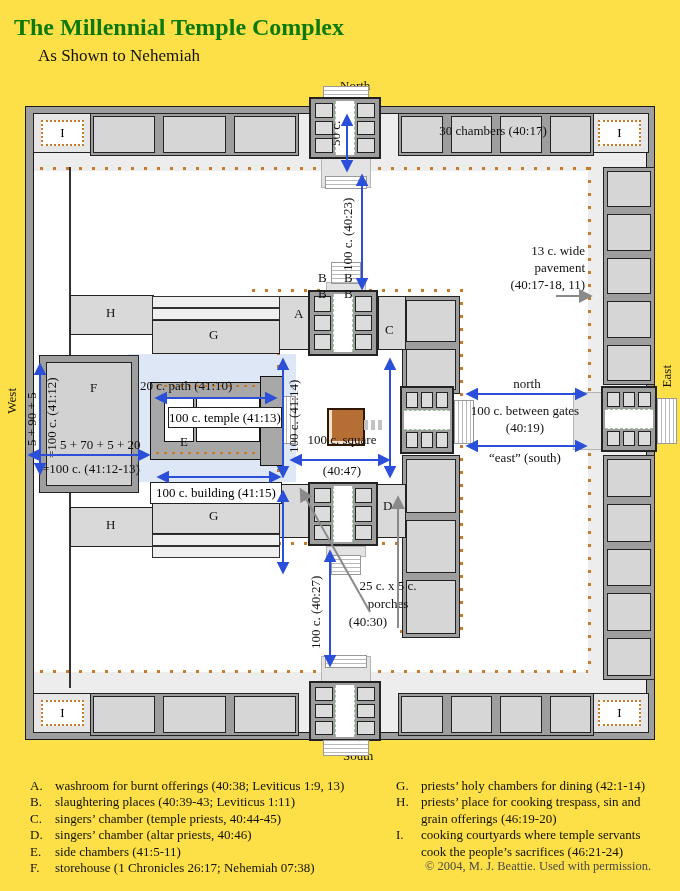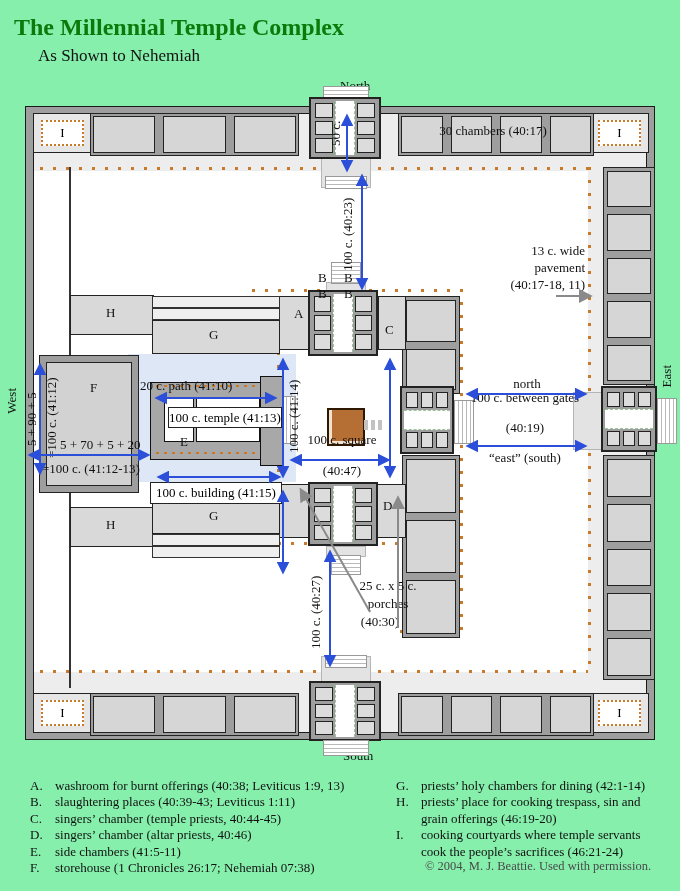--- a/index.html
+++ b/index.html
@@ -1,17 +1,17 @@
 <!DOCTYPE html>
 <html><head>
 <meta charset="utf-8">
 <style>
   html,body{margin:0;padding:0;}
   body{background:#d9e7d5;font-family:"Liberation Serif","DejaVu Serif",serif;}
-  #stage{position:relative;width:680px;height:891px;background:#86efac;overflow:hidden;}
+  #stage{position:relative;width:680px;height:891px;background:#fde047;overflow:hidden;}
   .abs{position:absolute;}
   .t13{font-size:13px;color:#111;line-height:15px;white-space:nowrap;}
   .center{text-align:center;}
   .right{text-align:right;}
   .vlabel{writing-mode:vertical-rl;transform:rotate(180deg);font-size:13px;color:#111;white-space:nowrap;text-align:center;}
   .mk{position:absolute;font-size:13px;color:#111;z-index:5;}
   
   .wall{background:#9e9e9e;border:1px solid #1a1a1a;}
   .inner-floor{background:#ededed;border:1px solid #1a1a1a;}
   .white-court{background:#ffffff;}
@@ -276,28 +276,28 @@
   <div class="abs wbox" style="left:168px;top:407px;width:112px;height:19px;">100 c. temple (41:13)</div>
   <div class="abs wbox" style="left:150px;top:482px;width:130px;height:20px;">100 c. building (41:15)</div>
 
   <div class="abs t13" style="left:140px;top:378px;z-index:5;">20 c. path (41:10)</div>
   <div class="abs t13 right" style="left:490px;top:243px;width:95px;z-index:5;">13 c. wide</div>
   <div class="abs t13 right" style="left:490px;top:260px;width:95px;z-index:5;">pavement</div>
   <div class="abs t13 right" style="left:490px;top:277px;width:95px;z-index:5;">(40:17-18, 11)</div>
   <div class="abs t13 center" style="left:292px;top:432px;width:100px;z-index:5;">100 c. square</div>
   <div class="abs t13 center" style="left:292px;top:463px;width:100px;z-index:5;">(40:47)</div>
   <div class="abs t13 center" style="left:467px;top:376px;width:120px;z-index:5;">north</div>
-  <div class="abs t13 center" style="left:460px;top:390px;width:130px;z-index:5;">100 c. between gates</div>
+  <div class="abs t13 center" style="left:460px;top:403px;width:130px;z-index:5;">100 c. between gates</div>
   <div class="abs t13 center" style="left:460px;top:420px;width:130px;z-index:5;">(40:19)</div>
   <div class="abs t13 center" style="left:460px;top:450px;width:130px;z-index:5;">“east” (south)</div>
   <div class="abs t13" style="left:60px;top:437px;z-index:5;">5 + 70 + 5 + 20</div>
   <div class="abs t13" style="left:42px;top:461px;z-index:5;">=100 c. (41:12-13)</div>
   <div class="abs t13 center" style="left:338px;top:578px;width:100px;z-index:5;">25 c. x 5 c.</div>
   <div class="abs t13 center" style="left:338px;top:596px;width:100px;z-index:5;">porches</div>
-  <div class="abs t13 center" style="left:330px;top:614px;width:100px;z-index:5;">(40:30)</div>
+  <div class="abs t13 center" style="left:318px;top:614px;width:100px;z-index:5;">(40:30)</div>
 
   <div class="abs vlabel" style="left:328px;top:110px;height:46px;z-index:5;">50 c.</div>
   <div class="abs vlabel" style="left:340px;top:178px;height:112px;z-index:5;">100 c. (40:23)</div>
   <div class="abs vlabel" style="left:286px;top:360px;height:112px;z-index:5;">100 c. (41:14)</div>
   <div class="abs vlabel" style="left:308px;top:556px;height:112px;z-index:5;">100 c. (40:27)</div>
   <div class="abs vlabel" style="left:24px;top:360px;height:118px;z-index:5;">5 + 90 + 5</div>
   <div class="abs vlabel" style="left:44px;top:356px;height:124px;z-index:5;">=100 c. (41:12)</div>
 
   <span class="mk" style="left:294px;top:306px;">A</span>
   <span class="mk" style="left:318px;top:270px;">B</span>

